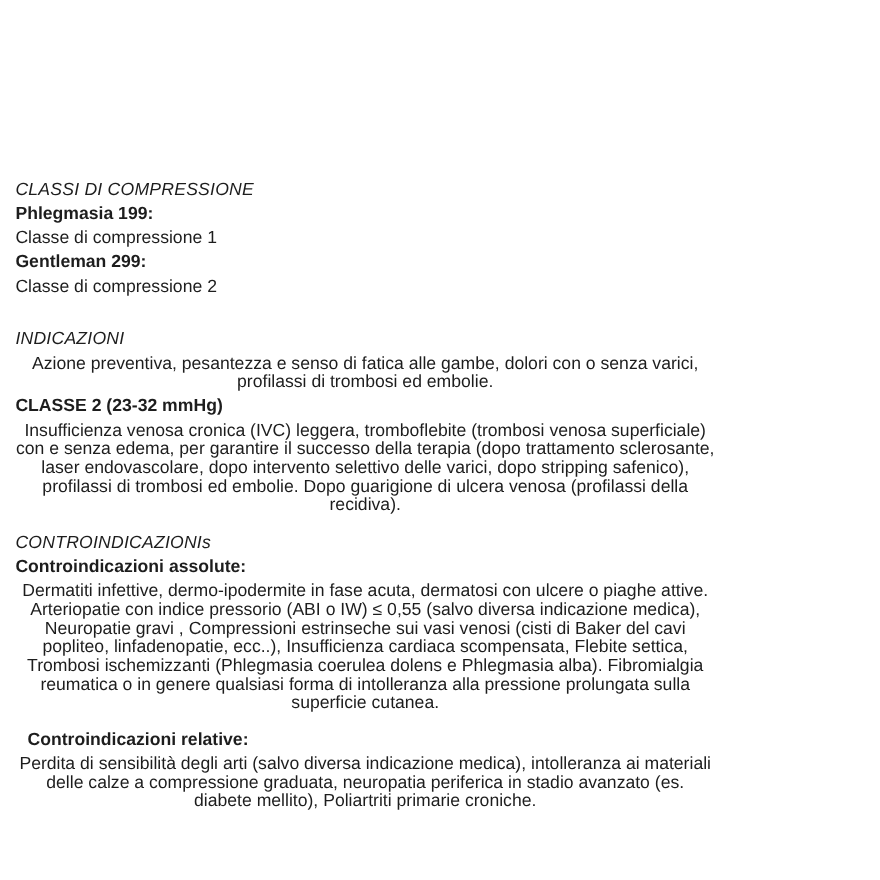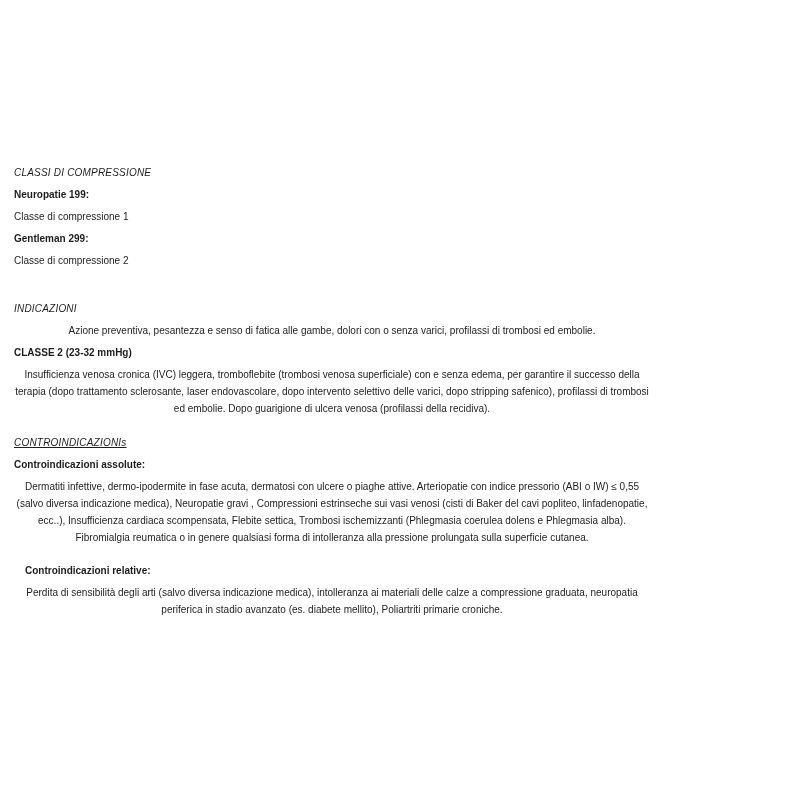--- a/index.html
+++ b/index.html
@@ -11,21 +11,21 @@
     width: 800px;
     height: 800px;
     overflow: hidden;
     font-family: "Liberation Sans", sans-serif;
     color: #1d1d1d;
   }
   .content {
     box-sizing: border-box;
     width: 664px;
     padding: 164px 14px 0 14px;
-    font-size: 10px;
+    font-size: 16px;
     line-height: 17px;
   }
   .section-label {
     font-style: italic;
     text-transform: none;
     font-weight: 400;
     margin: 0 0 5px 0;
     letter-spacing: 0.2px;
   }
   .bold-line {
@@ -33,31 +33,31 @@
     margin: 0 0 5px 0;
   }
   .text-line {
     margin: 0 0 5px 0;
   }
   .para {
     margin: 0 0 5px 0;
     text-align: center;
   }
   .gap-lg { margin-top: 31px; }
-  .gap-md { margin-top: 17px; text-decoration: underline; }
+  .gap-md { margin-top: 17px; }
   .gap-sm { margin-top: 16px; margin-left: 11px; }
 </style>
 </head>
 <body>
 
 <div class="content">
 
   <p class="section-label">CLASSI DI COMPRESSIONE</p>
 
-  <p class="bold-line">Neuropatie 199:</p>
+  <p class="bold-line">Phlegmasia 199:</p>
   <p class="text-line">Classe di compressione 1</p>
 
   <p class="bold-line">Gentleman 299:</p>
   <p class="text-line">Classe di compressione 2</p>
 
   <p class="section-label gap-lg">INDICAZIONI</p>
 
   <p class="para">Azione preventiva, pesantezza e senso di fatica alle gambe, dolori con o senza varici, profilassi di trombosi ed embolie.</p>
 
   <p class="bold-line">CLASSE 2 (23-32 mmHg)</p>

